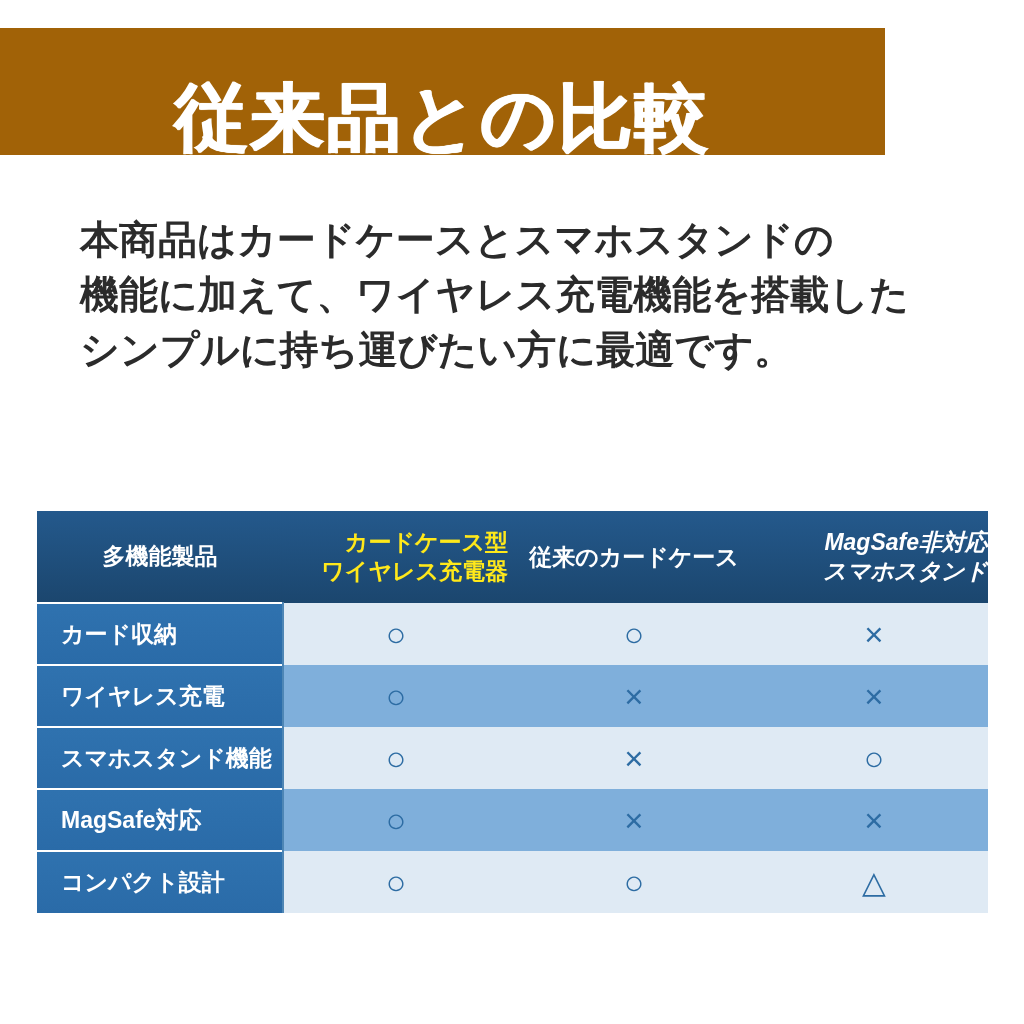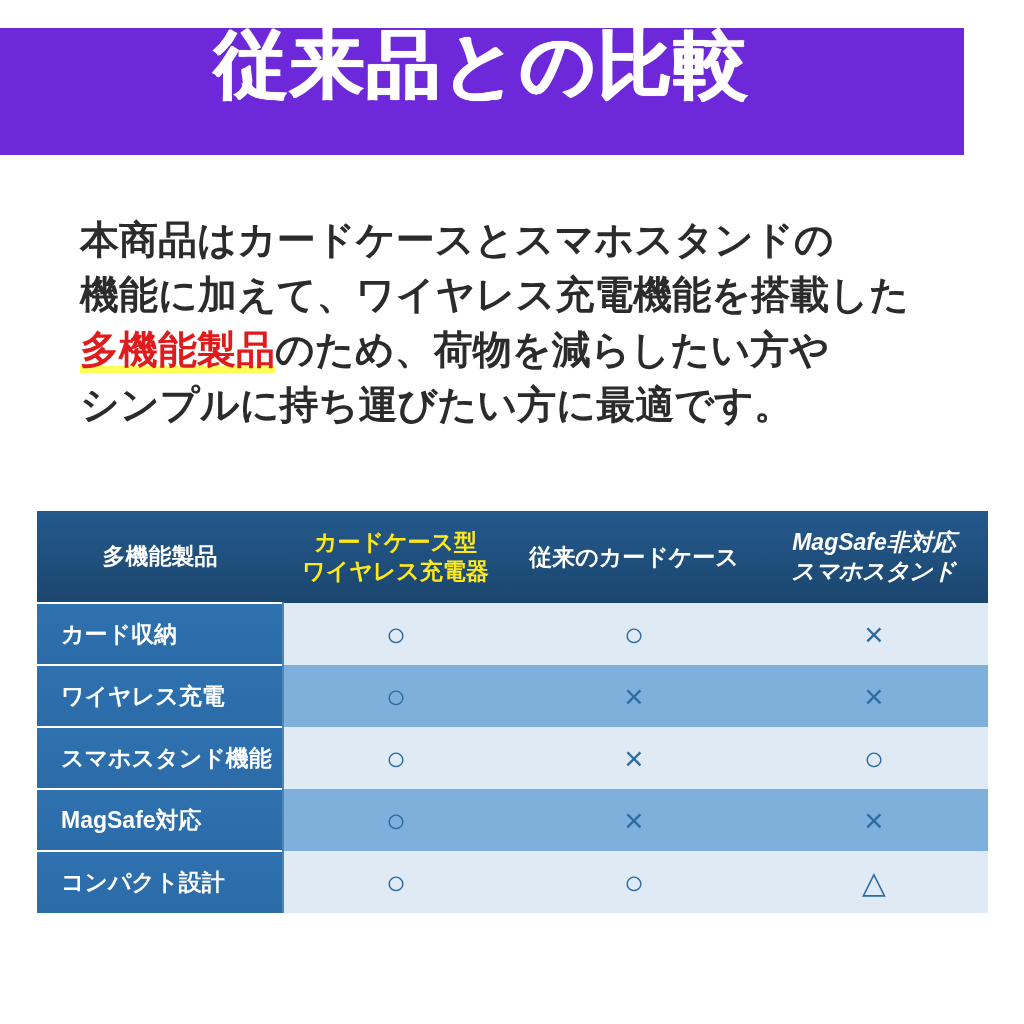--- a/index.html
+++ b/index.html
@@ -13,25 +13,25 @@
     font-family: "Liberation Sans", "DejaVu Sans", sans-serif;
     overflow: hidden;
     position: relative;
   }
 
   
   .banner {
     position: absolute;
     left: 0;
     top: 28px;
-    width: 964px;
+    width: 885px;
     height: 127px;
-    background: #6d28d9;
+    background: #a16207;
     display: flex;
-    align-items: flex-start;
+    align-items: flex-end;
     justify-content: center;
     box-sizing: border-box;
   }
   .banner-title {
     color: #ffffff;
     font-size: 74px;
     font-weight: 900;
     letter-spacing: 2px;
     line-height: 1;
     text-shadow: 0 0 1px #ffffff, 1px 0 0 #ffffff, -1px 0 0 #ffffff;
@@ -88,21 +88,21 @@
     font-size: 23px;
     font-weight: 700;
     line-height: 29px;
     vertical-align: middle;
     text-align: center;
     border-right: 2px solid #4e86b5;
     box-sizing: border-box;
   }
   thead th:last-child { border-right: none; font-style: italic; }
   thead th.accent { color: #ffe81a; }
-  thead th .sub { display: block; }
+  thead th .sub { display: block; text-align: right; }
 
   tbody td {
     height: 62px;
     vertical-align: middle;
     text-align: center;
     box-sizing: border-box;
     border-right: 2px solid #6ba3cf;
     border-top: 2px solid #ffffff;
   }
   tbody td:last-child { border-right: none; }
@@ -140,21 +140,20 @@
 </head>
 <body>
 
 <div class="banner">
   <div class="banner-title">従来品との比較</div>
 </div>
 
 <div class="lead">
   <span class="line">本商品はカードケースとスマホスタンドの</span>
   <span class="line">機能に加えて、ワイヤレス充電機能を搭載した</span>
-  <span class="line"><span class="hl">多機能製品</span><span>のため、荷物を減らしたい方や</span></span>
   <span class="line">シンプルに持ち運びたい方に最適です。</span>
 </div>
 
 <table class="cmp-table">
   <colgroup>
     <col class="col-feature">
     <col class="col-product">
     <col class="col-legacy">
     <col class="col-nonmag">
   </colgroup>

